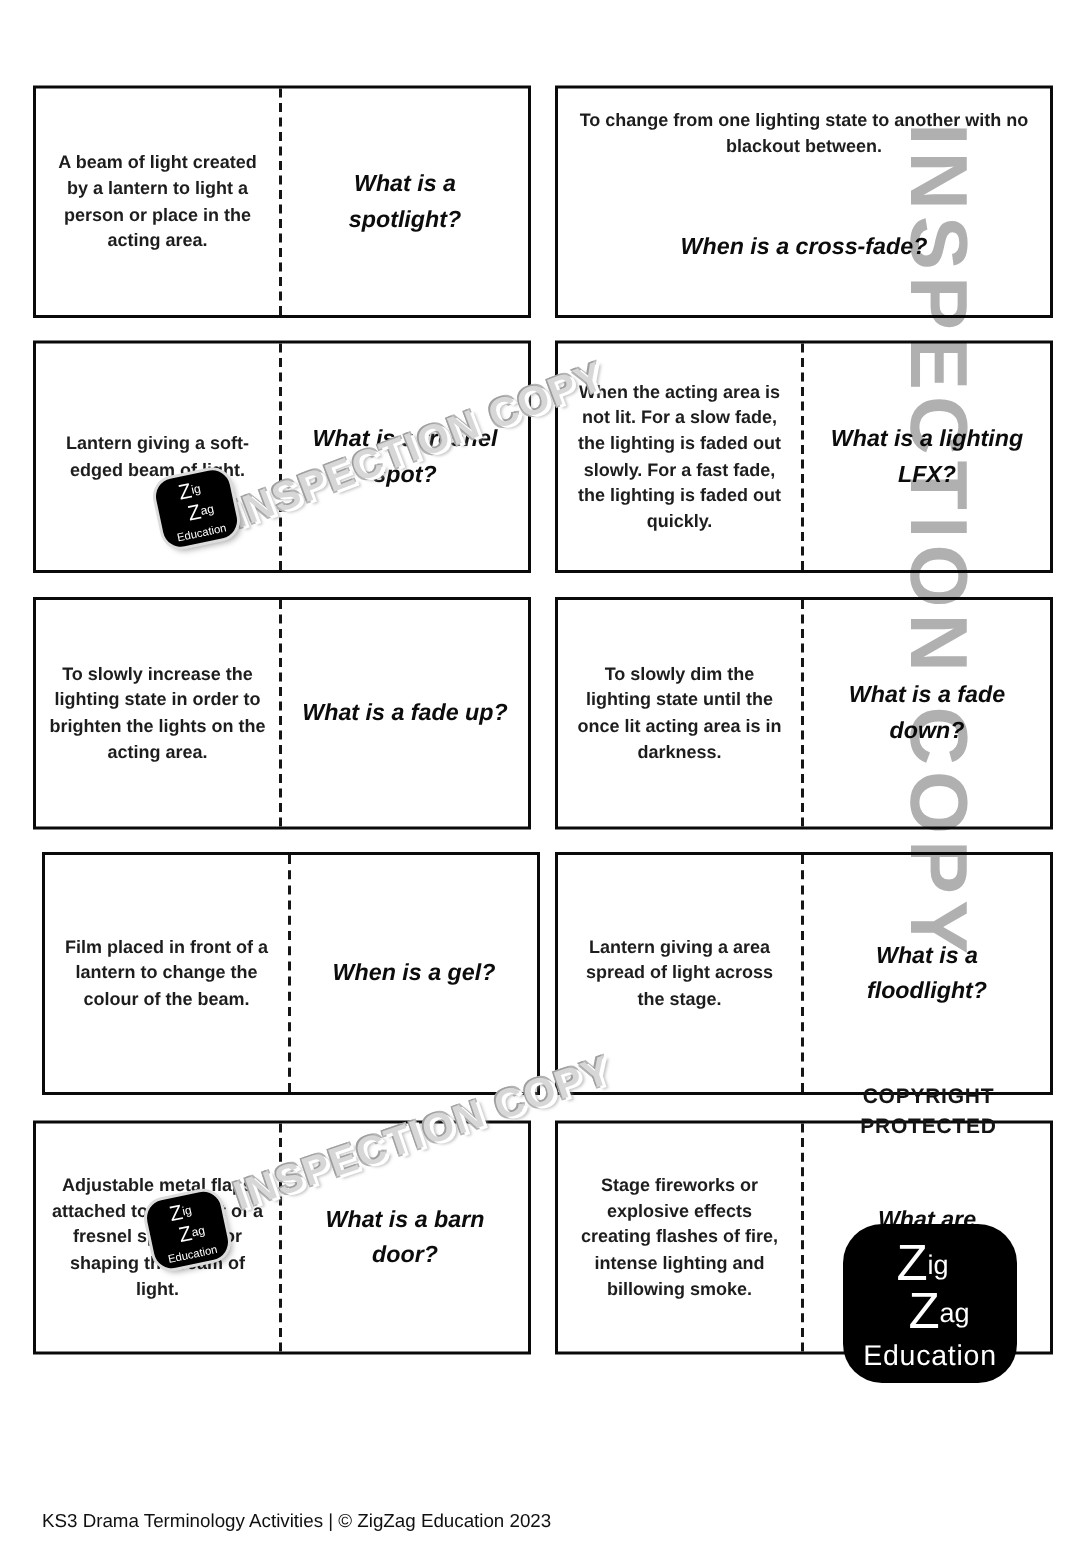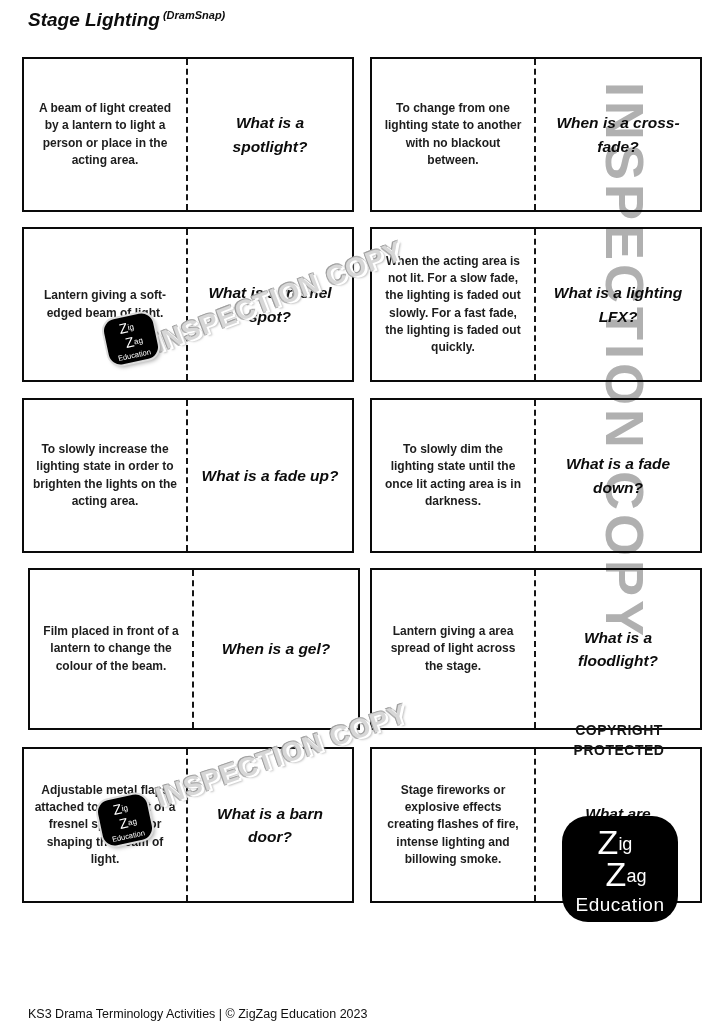--- a/index.html
+++ b/index.html
@@ -52,31 +52,28 @@
   .zz-sm.a{left:106px;top:316px;} .zz-sm.b2{left:100px;top:797px;}
 
   .footer{position:absolute;left:28px;top:1007px;font-size:12.5px;color:#101010;
      white-space:nowrap;}
 </style>
 </head>
 <body>
 
 <div class="page">
 
-  <div class="title">
-    <span>Stage Lighting</span><span class="sup">(DramSnap)</span>
-  </div>
 
   <div class="row" style="top:57px;height:155px;">
     <div class="card" style="left:22px;">
       <div class="cell def">A beam of light created by a lantern to light a person or place in the acting area.</div>
       <div class="divider"></div>
       <div class="cell q">What is a spotlight?</div>
     </div>
-    <div class="card" style="left:370px;">
+    <div class="card" style="left:370px;flex-direction:column;">
       <div class="cell def">To change from one lighting state to another with no blackout between.</div>
       <div class="divider"></div>
       <div class="cell q">When is a cross-fade?</div>
     </div>
   </div>
 
   <div class="row" style="top:227px;height:155px;">
     <div class="card" style="left:22px;">
       <div class="cell def">Lantern giving a soft-edged beam of light.</div>
       <div class="divider"></div>

